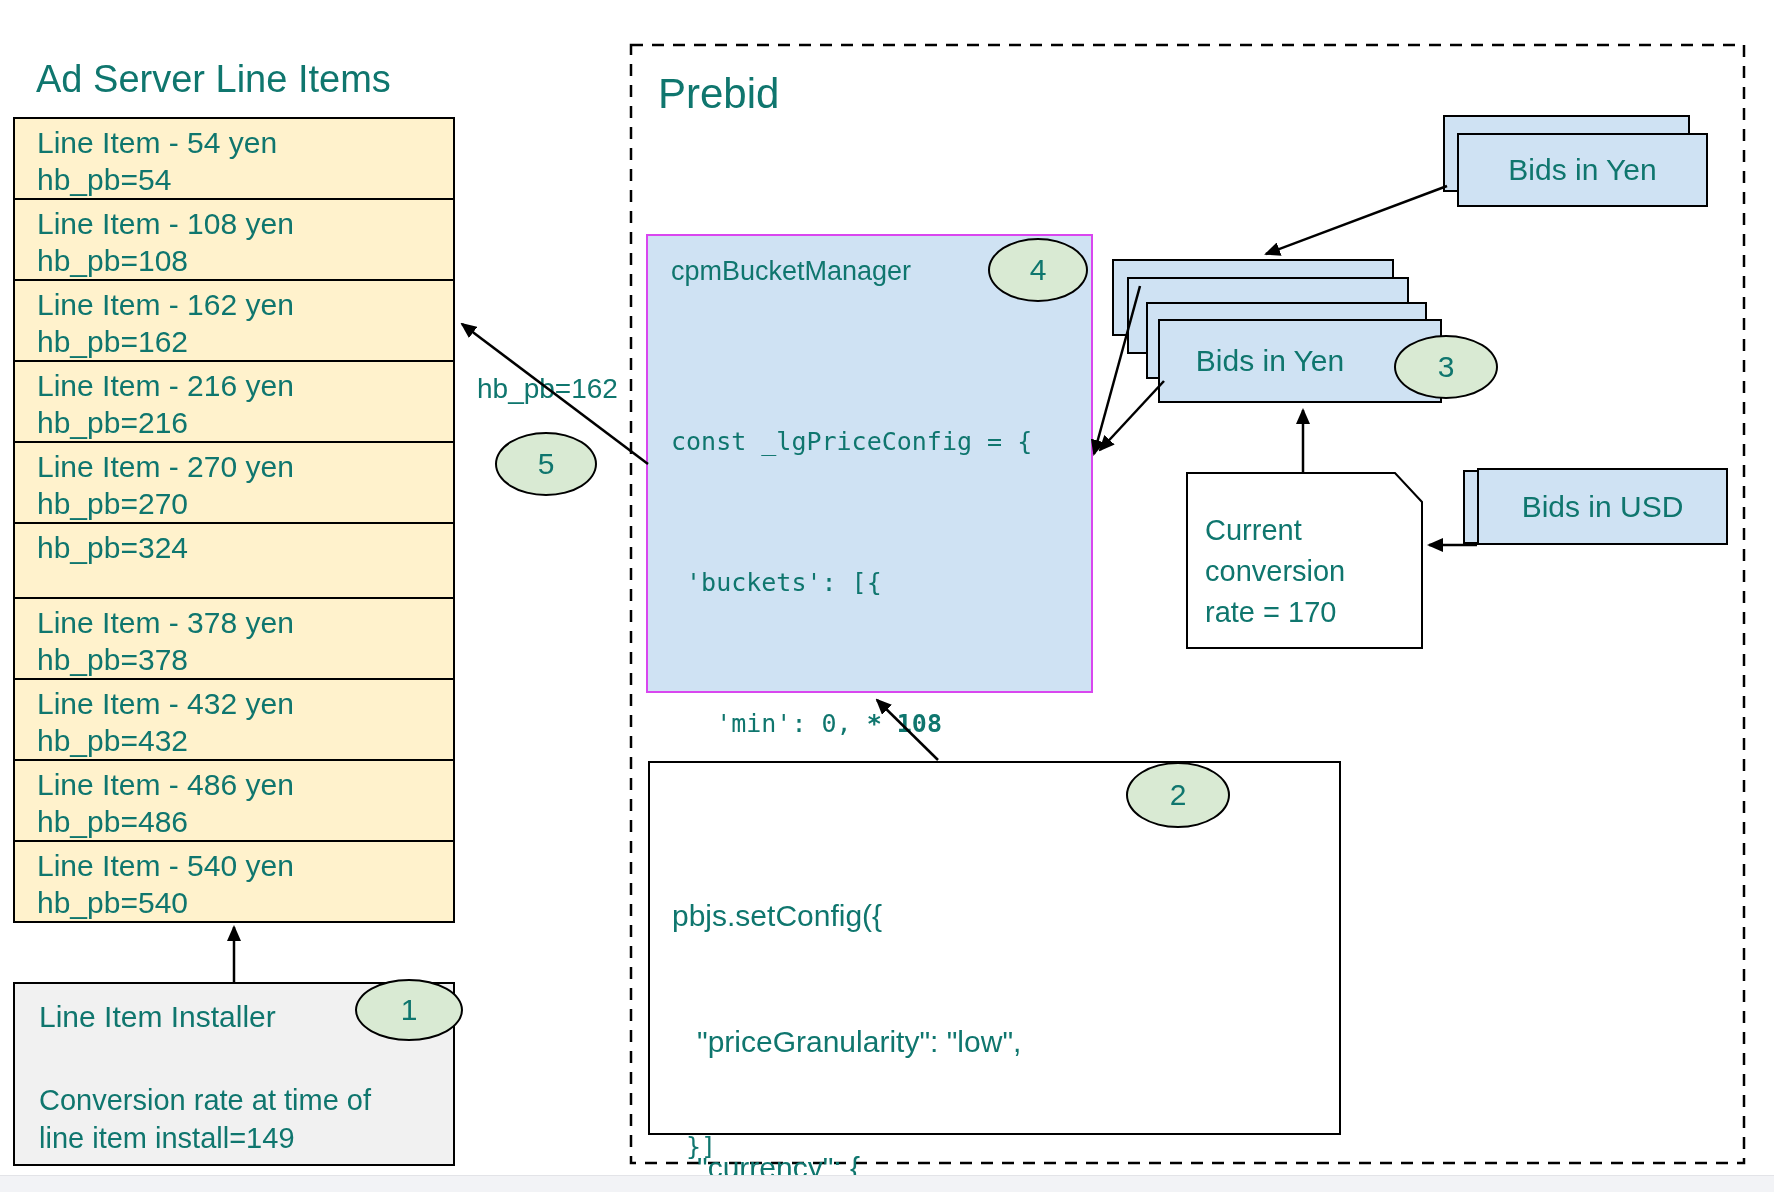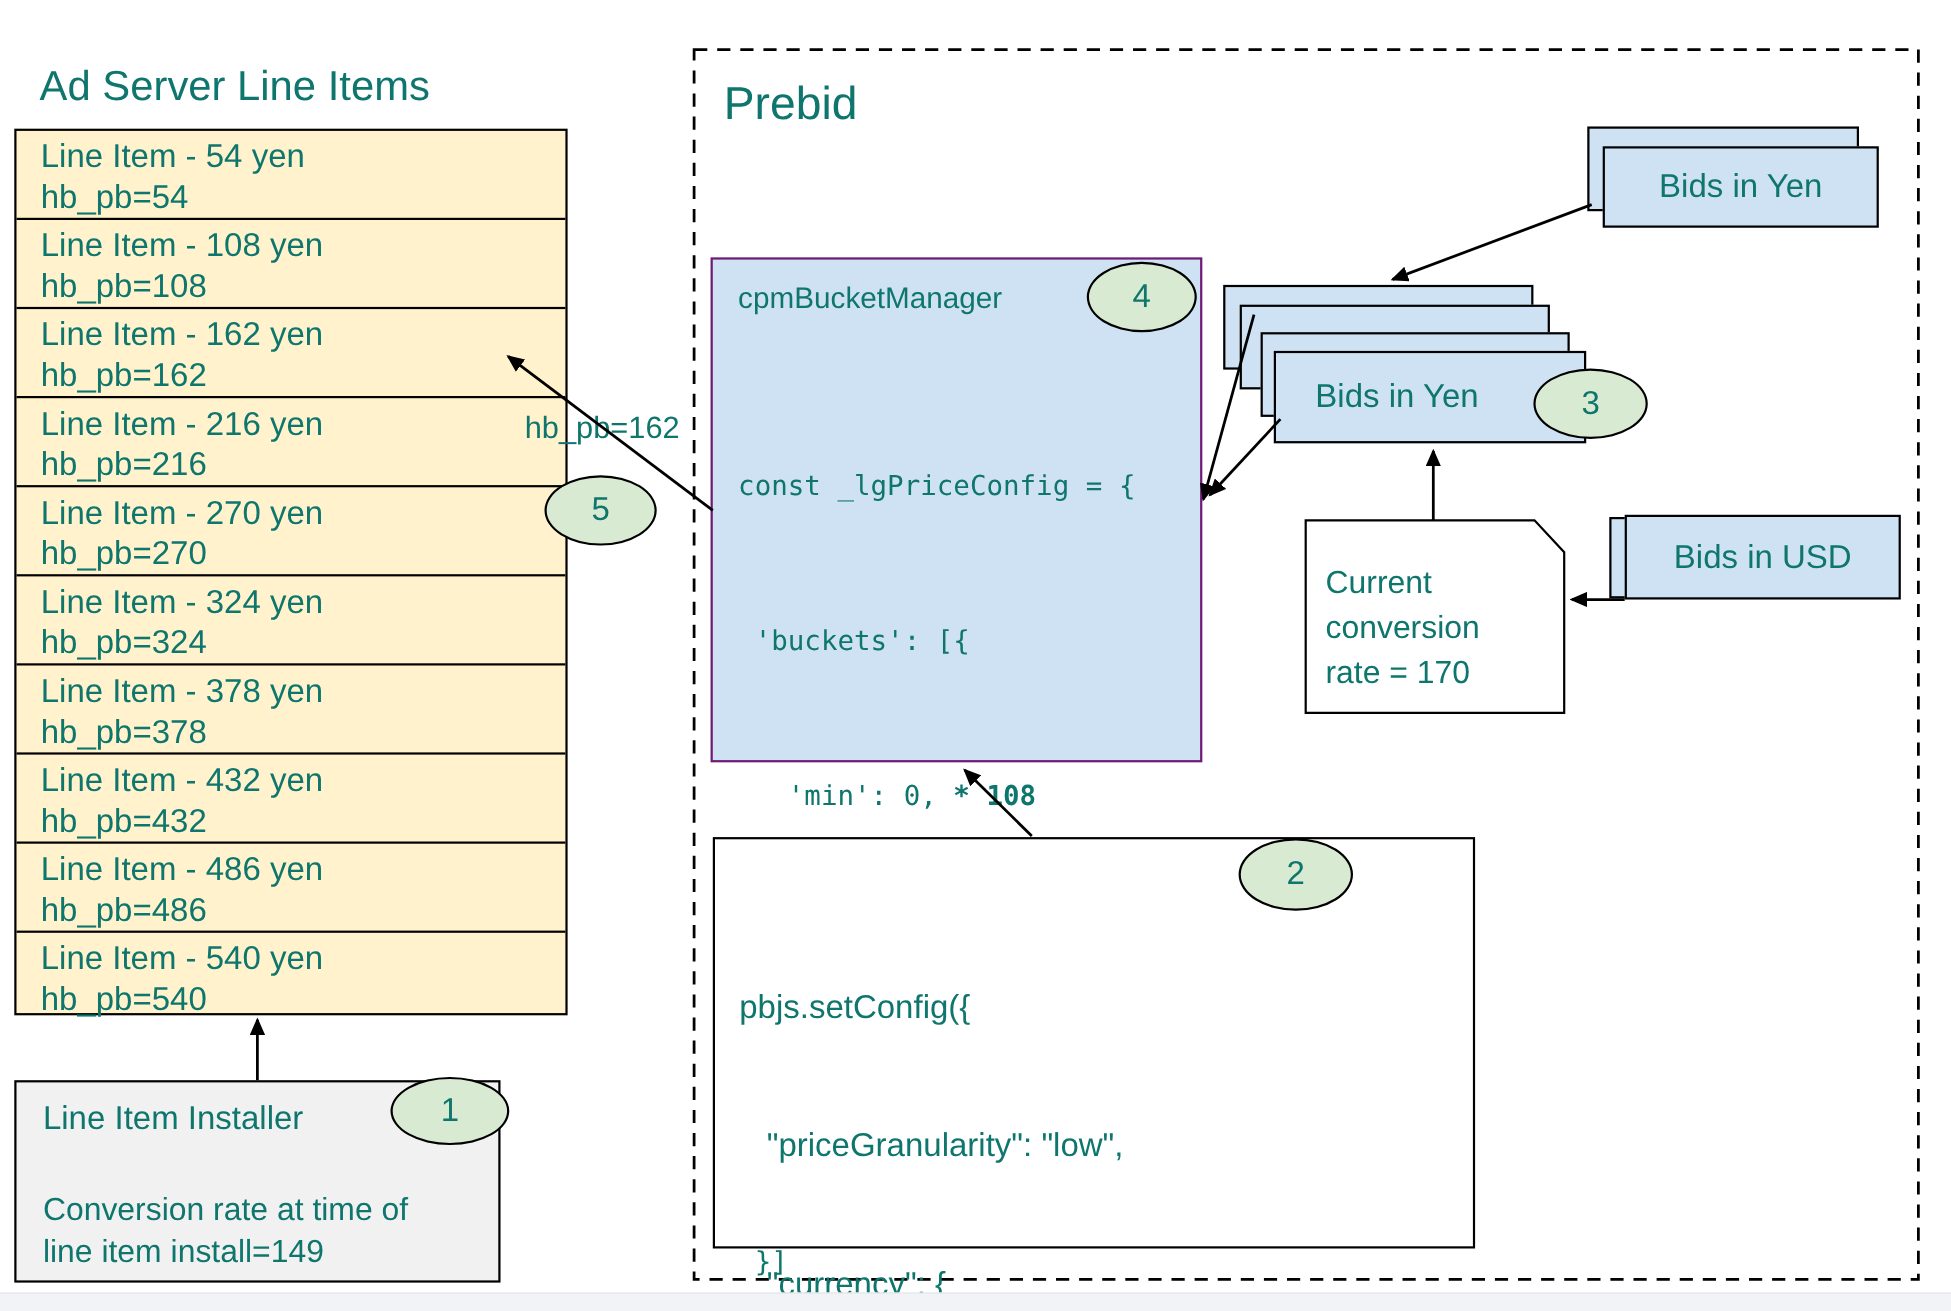--- a/index.html
+++ b/index.html
@@ -2,39 +2,39 @@
 <html><head>
 <meta charset="utf-8">
 <style>
   html,body{margin:0;padding:0;background:#fff;}
   #stage{position:relative;width:1774px;height:1192px;background:#ffffff;overflow:hidden;
          font-family:"Liberation Sans",sans-serif;color:#0f766e;}
   .abs{position:absolute;}
   svg.layer{position:absolute;left:0;top:0;pointer-events:none;}
 
   
-  #li-table{left:13px;top:117px;width:503px;height:806px;background:#fff2cc;
+  #li-table{left:13px;top:117px;width:442px;height:806px;background:#fff2cc;
             border:2px solid #000;box-sizing:border-box;display:flex;flex-direction:column;}
   .li-row{flex:1;border-top:2px solid #000;padding:5px 10px 0 22px;box-sizing:border-box;}
   .li-row:first-child{border-top:none;}
   .li-row div{font-size:30px;line-height:37px;white-space:nowrap;}
 
   .diagram-title{font-size:38px;}
   
   #installer{left:13px;top:982px;width:442px;height:184px;background:#f1f1f1;
              border:2px solid #000;box-sizing:border-box;}
   #installer .t{position:absolute;left:24px;top:16px;font-size:30px;}
   #installer .n{position:absolute;left:24px;top:97px;font-size:29px;line-height:38px;}
 
   
   #prebid-title{left:658px;top:70px;font-size:42px;}
 
   
   #bucket-box{left:646px;top:234px;width:447px;height:459px;background:#cfe2f3;
-              border:2px solid #701a75;box-sizing:border-box;}
+              border:2px solid #d946ef;box-sizing:border-box;}
   #bucket-box .t{position:absolute;left:23px;top:20px;font-size:27px;}
   #bucket-box .code{position:absolute;left:23px;top:88px;
        font-family:"DejaVu Sans Mono",monospace;font-size:25px;line-height:47px;white-space:pre;}
   #bucket-box .code span.b{font-weight:bold;}
 
   
   #pbjs-box{left:648px;top:761px;width:693px;height:374px;background:#fff;
             border:2px solid #000;box-sizing:border-box;}
   #pbjs-box .code{position:absolute;left:22px;top:48px;font-size:30px;line-height:42px;white-space:pre;}
 
@@ -80,21 +80,20 @@
     </div>
     <div class="li-row">
       <div>Line Item - 216 yen</div>
       <div>hb_pb=216</div>
     </div>
     <div class="li-row">
       <div>Line Item - 270 yen</div>
       <div>hb_pb=270</div>
     </div>
     <div class="li-row">
-      <div>Line Item - 324 yen</div>
       <div>hb_pb=324</div>
     </div>
     <div class="li-row">
       <div>Line Item - 378 yen</div>
       <div>hb_pb=378</div>
     </div>
     <div class="li-row">
       <div>Line Item - 432 yen</div>
       <div>hb_pb=432</div>
     </div>

